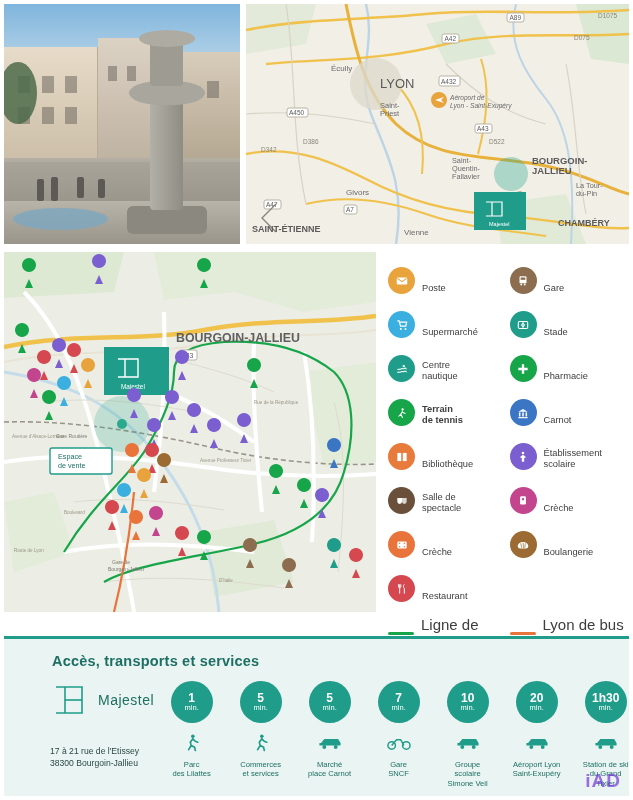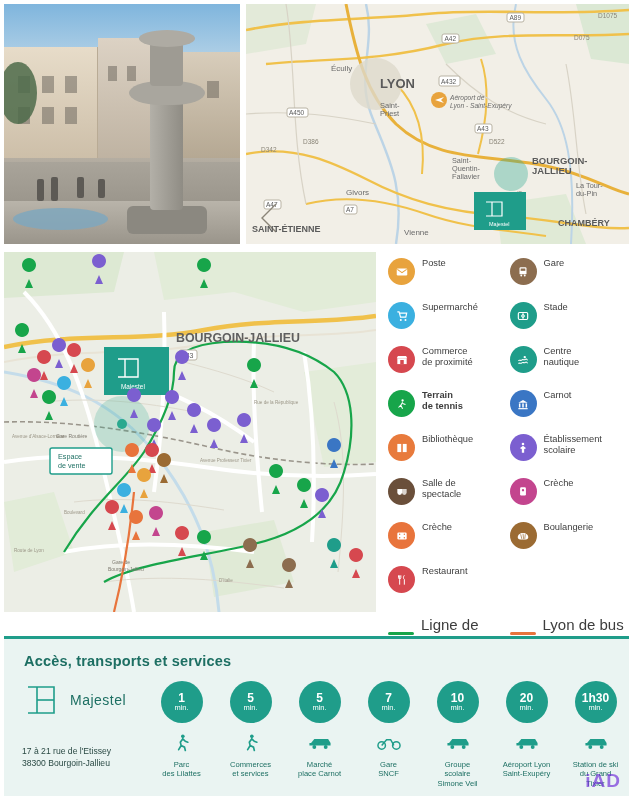--- a/index.html
+++ b/index.html
@@ -55,38 +55,38 @@
 
   
   .full-svg { position:absolute; left:0; top:0; width:100%; height:100%; }
 
   
   .mid-row { display:flex; width:633px; height:380px; gap:6px; padding:4px; }
   .city-map { position:relative; width:372px; height:360px; overflow:hidden; background:#eef0e9; }
   .legend { width:245px; height:360px; padding:6px 2px 0 6px; }
 
   .legend-grid { display:grid; grid-template-columns:1fr 1fr; column-gap:6px; row-gap:8px; }
-  .leg-item { display:flex; align-items:flex-start; gap:7px; min-height:36px; }
+  .leg-item { display:flex; align-items:flex-end; gap:7px; min-height:36px; }
   .leg-ic {
     width:27px; height:27px; border-radius:50%;
     display:flex; align-items:center; justify-content:center;
     flex:0 0 27px; color:#fff;
   }
   .leg-ic svg { display:block; }
   .leg-tx { font-size:9.3px; color:#3d3d3d; line-height:1.18; }
 
   .bus-rows { margin-top:14px; display:grid; grid-template-columns:1fr 1fr; column-gap:6px; row-gap:6px; }
   .bus-item { display:flex; align-items:center; gap:7px; }
   .bus-line { width:26px; height:3px; border-radius:2px; flex:0 0 26px; }
   .bus-tx { font-size:15px; color:#3d3d3d; }
 
   
   .bottom {
     position:absolute; left:4px; top:636px; width:625px; height:160px;
-    background:#eaf4f2; border-top:3px solid #1f9d8a;
+    background:#eaf4f2; border-top:3px solid #1f9d8a;padding-left:28px;
   }
   .bottom h2 {
     margin:0; padding:14px 0 0 20px;
     font-size:14.5px; font-weight:bold; color:#1d6f63; letter-spacing:.2px;
   }
   .bottom-inner { display:flex; padding:12px 0 0 18px; }
   .brand-block { width:150px; }
   .brand-logo { display:flex; align-items:center; gap:8px; }
   .brand-name { font-size:14px; color:#1d6f63; letter-spacing:.5px; }
   .brand-addr { margin-top:26px; font-size:8.6px; color:#2b4a45; line-height:1.4; }
@@ -200,21 +200,21 @@
       <rect x="228" y="188" width="52" height="38" fill="#1f9d8a"></rect>
       <g stroke="#fff" stroke-width="1.2" fill="none">
         <path d="M240 198 h16 v14 h-16"></path>
         <path d="M246 198 v14"></path>
       </g>
       <text x="243" y="222" font-size="5.5" fill="#fff" font-family="Liberation Sans, sans-serif">Majestel</text>
 
       <path d="M30 200 l-14 14 14 14" stroke="#8a8578" stroke-width="1.4" fill="none"></path>
     </svg>
 
-    <div style="position:absolute;left:134px;top:72px;font-size:13px;font-weight:bold;color:#5a5a5a;">LYON</div>
+    <div style="position:absolute;left:134px;top:72px;font-size:13px;font-weight:normal;color:#5a5a5a;">LYON</div>
     <div style="position:absolute;left:85px;top:60px;font-size:8px;color:#6b6b6b;">Écully</div>
     <div style="position:absolute;left:134px;top:98px;font-size:7.5px;color:#6b6b6b;line-height:1.1;">Saint-<br>Priest</div>
     <div style="position:absolute;left:100px;top:184px;font-size:8px;color:#6b6b6b;">Givors</div>
     <div style="position:absolute;left:158px;top:224px;font-size:8px;color:#6b6b6b;">Vienne</div>
     <div style="position:absolute;left:6px;top:220px;font-size:9px;font-weight:bold;color:#5a5a5a;">SAINT-ÉTIENNE</div>
     <div style="position:absolute;left:206px;top:153px;font-size:7.3px;color:#6b6b6b;line-height:1.1;">Saint-<br>Quentin-<br>Fallavier</div>
     <div style="position:absolute;left:286px;top:152px;font-size:9.5px;font-weight:bold;color:#5a5a5a;line-height:1.1;">BOURGOIN-<br>JALLIEU</div>
     <div style="position:absolute;left:330px;top:178px;font-size:7.3px;color:#6b6b6b;line-height:1.1;">La Tour-<br>du-Pin</div>
     <div style="position:absolute;left:312px;top:214px;font-size:9px;font-weight:bold;color:#5a5a5a;">CHAMBÉRY</div>
     <div style="position:absolute;left:204px;top:90px;font-size:6.6px;color:#6b6b6b;font-style:italic;line-height:1.2;">Aéroport de<br>Lyon - Saint-Exupéry</div>
@@ -449,44 +449,41 @@
         <span class="leg-ic" style="background:#1f9d8a">
           <svg width="14" height="14" viewBox="0 0 24 24">
               <rect x="4" y="6" width="16" height="12" rx="2" stroke="#fff" stroke-width="2" fill="none"></rect>
               <path d="M12 6v12" stroke="#fff" stroke-width="1.6"></path>
               <circle cx="12" cy="12" r="2.4" stroke="#fff" stroke-width="1.6" fill="none"></circle>
             </svg>
         </span>
         <span class="leg-tx">Stade</span>
       </div>
 
-      <div class="leg-item">
-        <span class="leg-ic" style="background:#d6484f">
-          <svg width="14" height="14" viewBox="0 0 24 24">
-              <path d="M4 9h16v10H4z" fill="#fff"></path>
-              <path d="M3 9l2-4h14l2 4z" fill="#fff"></path>
-              <rect x="9" y="12" width="6" height="7" fill="#d6484f"></rect>
-            </svg>
-        </span>
-        <span class="leg-tx" style="white-space:pre-line;">Commerce
-de proximité</span>
-      </div>
 
       <div class="leg-item">
         <span class="leg-ic" style="background:#1f9d8a">
           <svg width="14" height="14" viewBox="0 0 24 24">
               <circle cx="15" cy="7" r="2" fill="#fff"></circle>
               <path d="M4 13c2-2 4 1 6-1s4 1 6-1 3 1 4 1" stroke="#fff" stroke-width="1.8" fill="none"></path>
               <path d="M4 18c2-2 4 1 6-1s4 1 6-1 3 1 4 1" stroke="#fff" stroke-width="1.8" fill="none"></path>
             </svg>
         </span>
         <span class="leg-tx" style="white-space:pre-line;">Centre
 nautique</span>
       </div>
 
+      <div class="leg-item">
+        <span class="leg-ic" style="background:#17a54a">
+          <svg width="14" height="14" viewBox="0 0 24 24">
+              <path d="M10 4h4v6h6v4h-6v6h-4v-6H4v-4h6z" fill="#fff"></path>
+            </svg>
+        </span>
+        <span class="leg-tx">Pharmacie</span>
+      </div>
 
       <div class="leg-item">
         <span class="leg-ic" style="background:#17a54a">
           <svg width="14" height="14" viewBox="0 0 24 24">
               <circle cx="13" cy="6" r="2" fill="#fff"></circle>
               <path d="M13 9l-3 5 3 6M10 14l-4 4M13 11l5 2" stroke="#fff" stroke-width="1.8" fill="none"></path>
             </svg>
         </span>
         <span class="leg-tx" style="white-space:pre-line;font-weight:bold;">Terrain
 de tennis</span>

